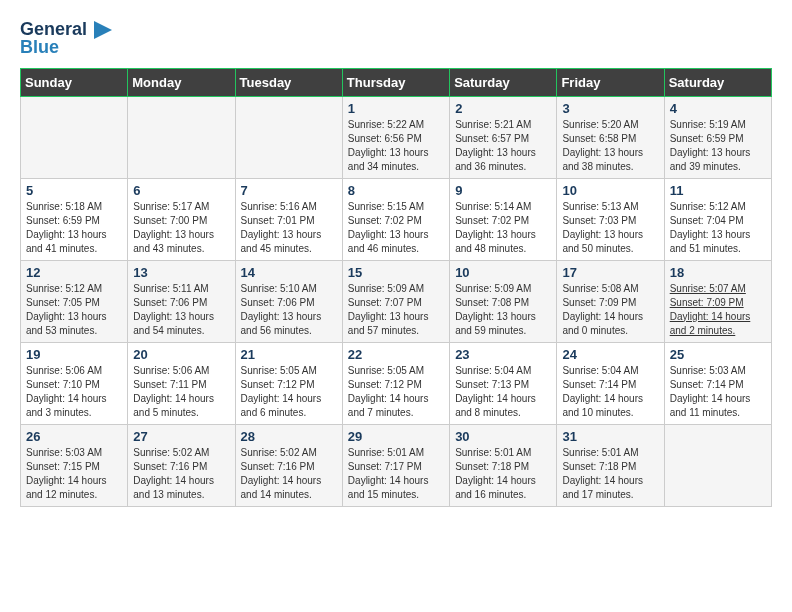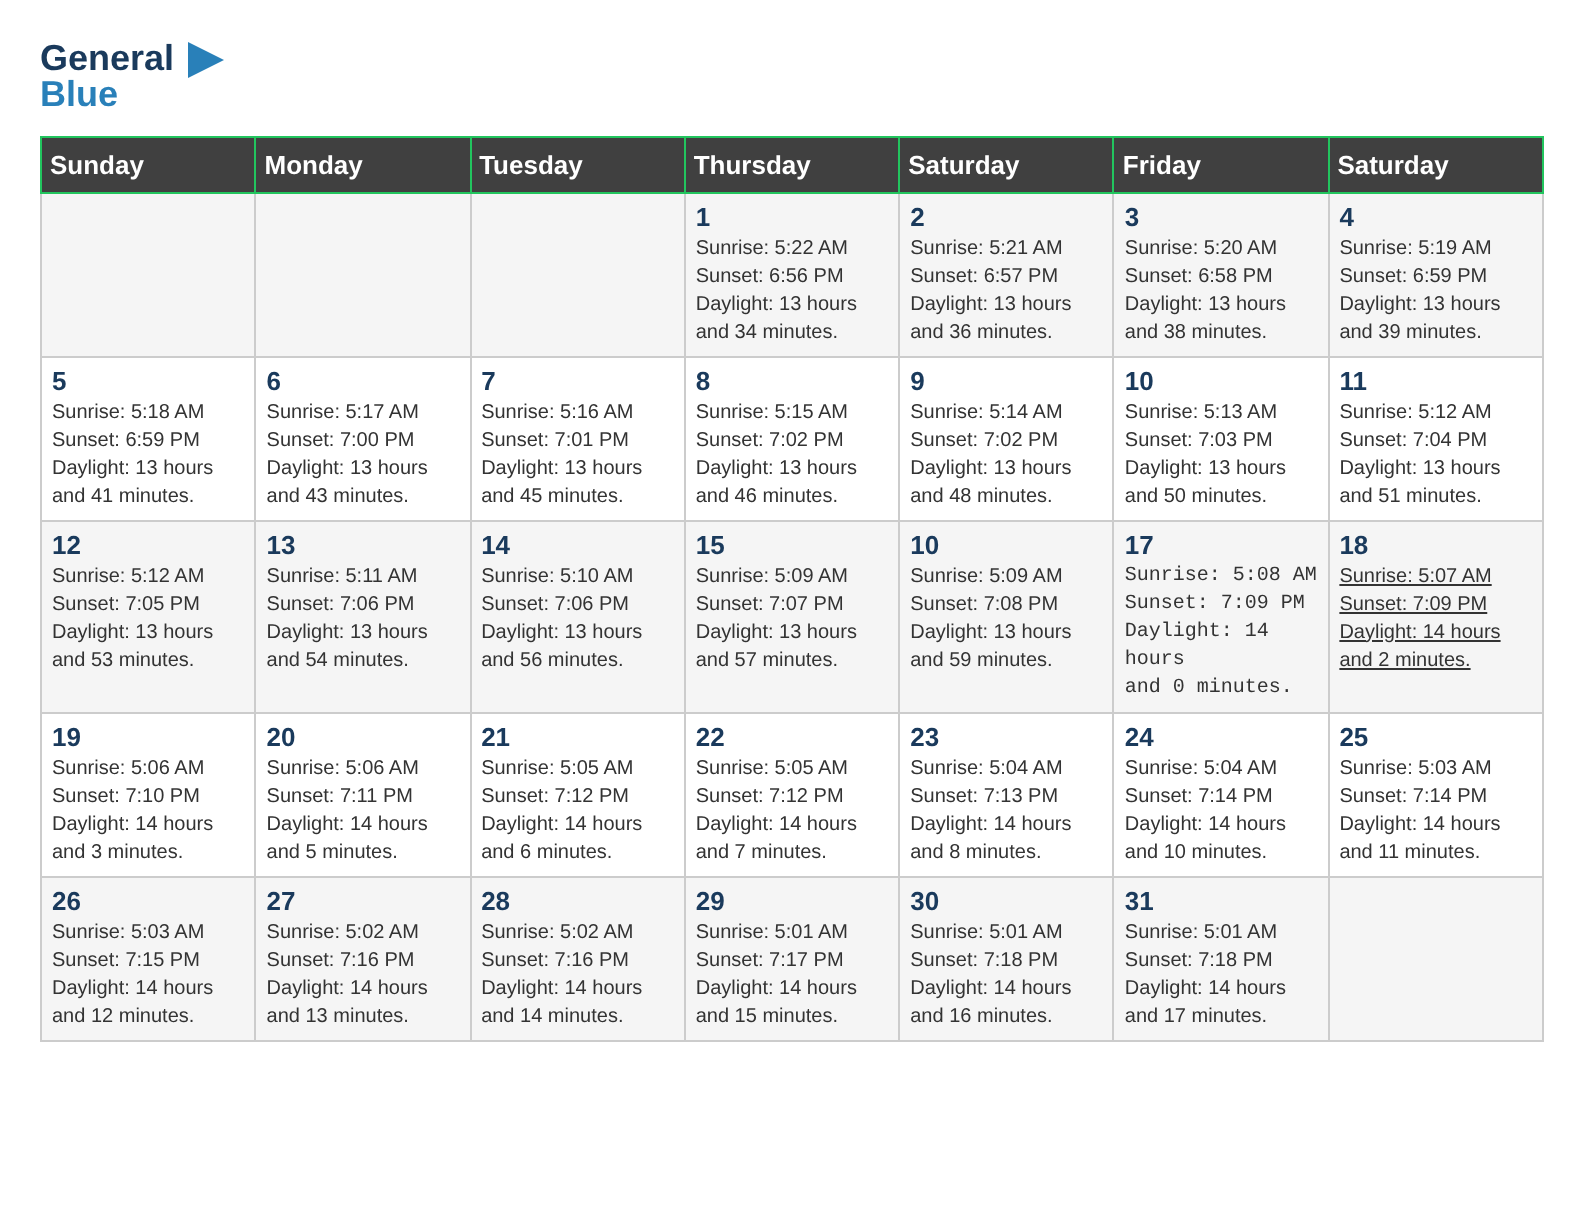--- a/index.html
+++ b/index.html
@@ -227,21 +227,21 @@
         </td>
         <td>
           <span class="day-number">10</span>
           <div class="day-info" style="white-space: pre-line;">Sunrise: 5:09 AM
 Sunset: 7:08 PM
 Daylight: 13 hours
 and 59 minutes.</div>
         </td>
         <td>
           <span class="day-number">17</span>
-          <div class="day-info" style="white-space: pre-line; font-family: Liberation Mono, monospace;">Sunrise: 5:08 AM
+          <div class="day-info" style="white-space: pre-line;">Sunrise: 5:08 AM
 Sunset: 7:09 PM
 Daylight: 14 hours
 and 0 minutes.</div>
         </td>
         <td>
           <span class="day-number">18</span>
           <div class="day-info" style="white-space: pre-line; text-decoration: underline;">Sunrise: 5:07 AM
 Sunset: 7:09 PM
 Daylight: 14 hours
 and 2 minutes.</div>

